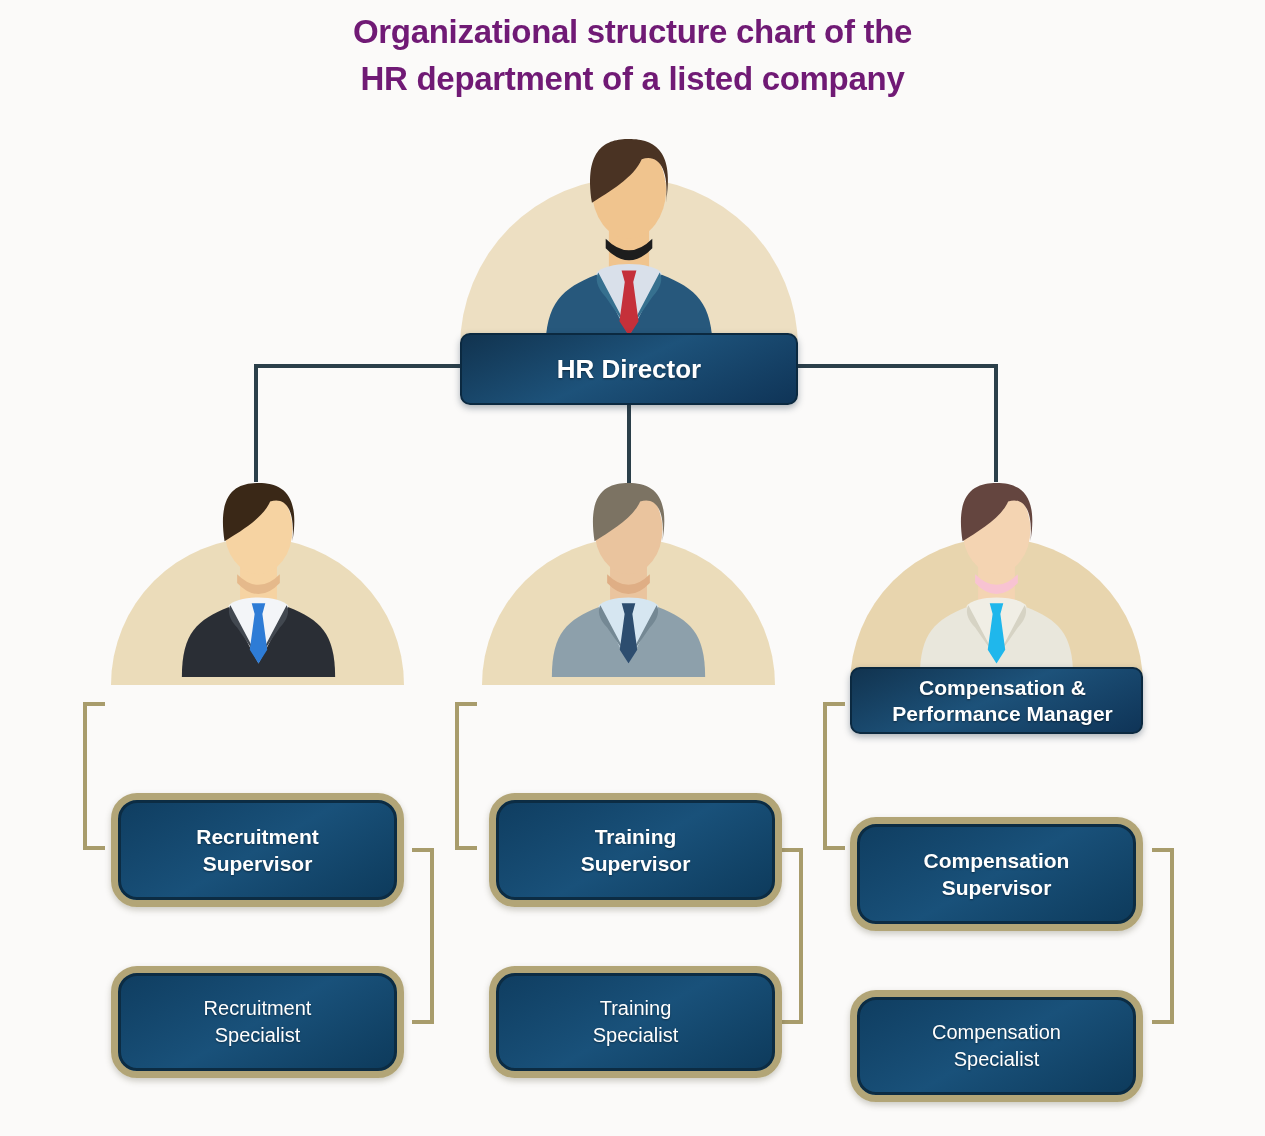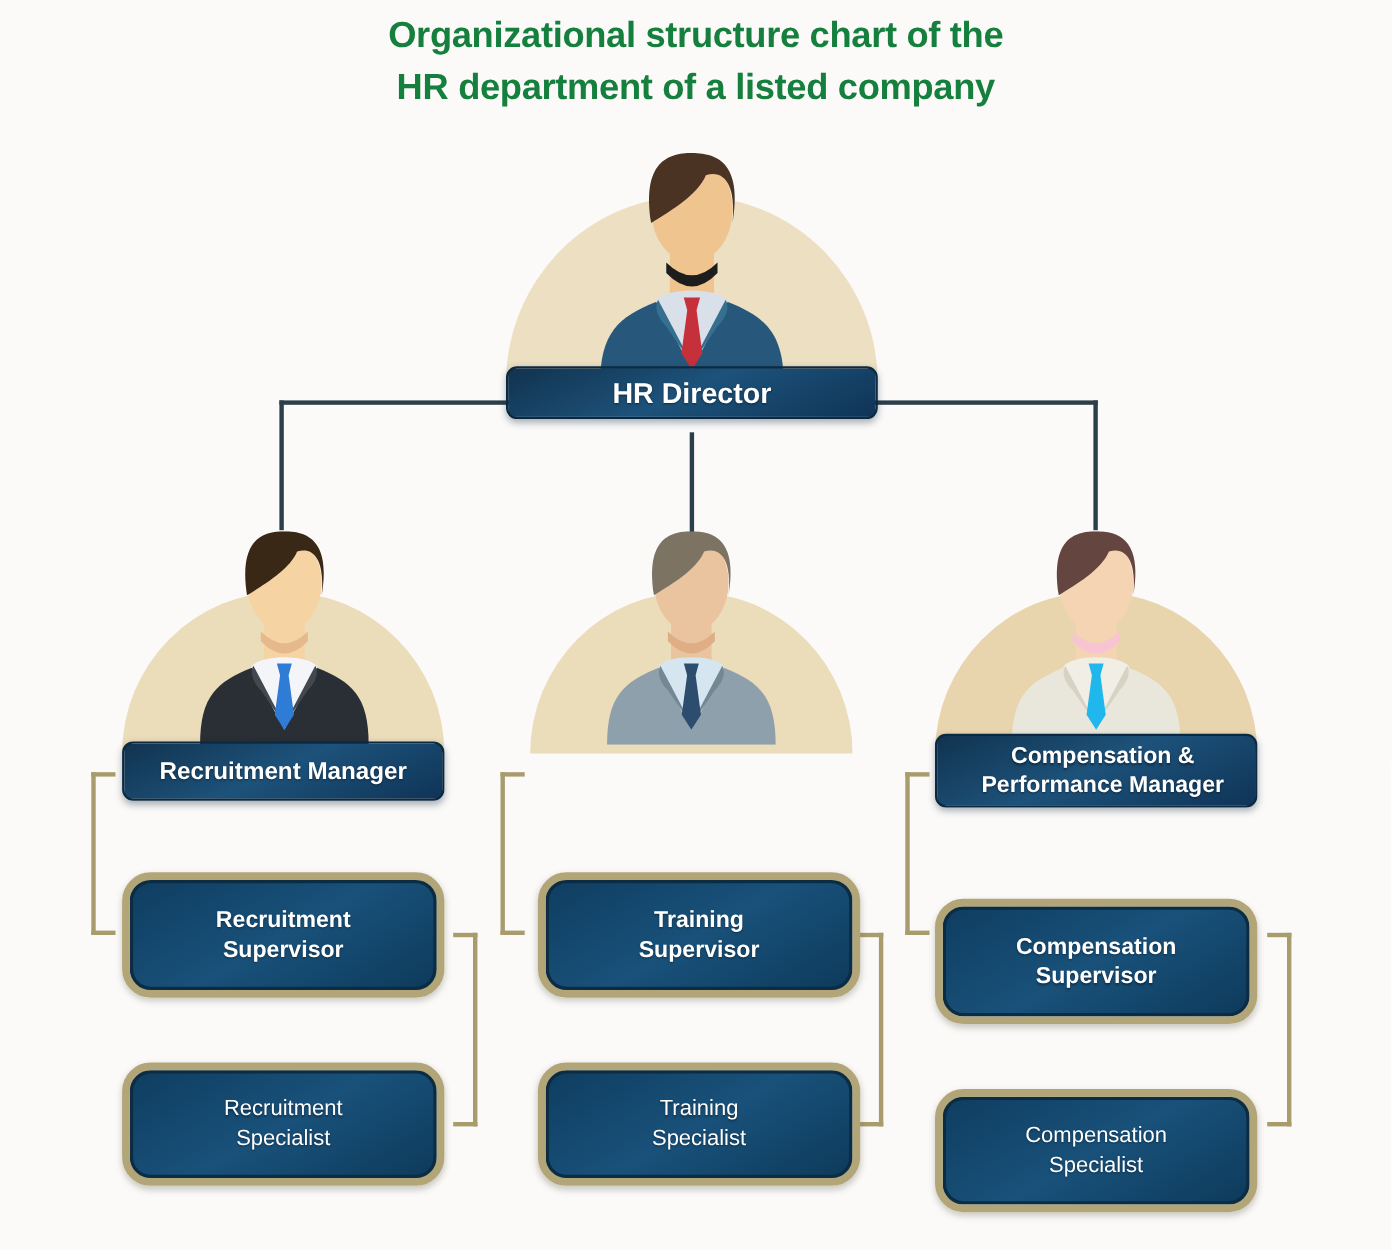--- a/index.html
+++ b/index.html
@@ -4,21 +4,21 @@
 <style>
   html,body{margin:0;padding:0;background:#ffffff;}
   .canvas{
     position:relative;width:1265px;height:1136px;overflow:hidden;
     background:#fbfaf9;
     font-family:"Liberation Sans",sans-serif;
   }
   .title{
     position:absolute;left:0;top:8px;width:100%;margin:0;
     text-align:center;font-size:33px;font-weight:bold;line-height:47px;
-    color:#15803d;white-space:pre-line;letter-spacing:-0.3px;
+    color:#701a75;white-space:pre-line;letter-spacing:-0.3px;
   }
   
   .semicircle{position:absolute;background:#ebdcba;border-radius:50% 50% 0 0 / 100% 100% 0 0;}
   .semicircle.hr{left:460px;top:178px;width:338px;height:170px;background:#eddfc2;}
   .semicircle.mgr{top:538px;width:293px;height:147px;}
   .semicircle.c1{left:111px;}
   .semicircle.c2{left:482px;}
   .semicircle.c3{left:850px;background:#e8d5ae;}
   
   .person{position:absolute;}
@@ -29,21 +29,21 @@
   .person.c3{left:914px;}
   
   .plate{
     position:absolute;display:flex;align-items:center;justify-content:center;
     color:#fff;font-weight:bold;text-align:center;
     background:linear-gradient(155deg,#11334f 0%,#1d527a 48%,#0f3457 100%);
     border:2px solid #0b2940;border-radius:10px;box-sizing:border-box;
     box-shadow:0 3px 7px rgba(20,40,60,.35);
   }
   .plate span{white-space:pre-line;text-shadow:0 1px 2px rgba(0,0,0,.45);}
-  .plate.director{left:460px;top:333px;width:338px;height:48px;font-size:26px;}
+  .plate.director{left:460px;top:333px;width:338px;height:72px;font-size:26px;}
   .plate.mgr{width:293px;font-size:22px;line-height:1.22;}
   .plate.c1{left:111px;top:674px;height:54px;}
   .plate.c2{left:482px;top:674px;height:54px;}
   .plate.c3{left:850px;top:667px;height:67px;font-size:21px;padding-left:12px;}
   
   .conn{position:absolute;background:#2b3f4a;}
   .conn-left-h{left:254px;top:364px;width:210px;height:4px;}
   .conn-left-v{left:254px;top:364px;width:4px;height:118px;}
   .conn-mid-v{left:627px;top:393px;width:4px;height:92px;}
   .conn-right-h{left:794px;top:364px;width:204px;height:4px;}
@@ -105,23 +105,20 @@
     <rect x="66" y="78" width="38" height="46" fill="#f6d3a2"></rect>
     <path d="M6,200 C6,154 22,141 54,128 L116,128 C148,141 164,154 164,200 Z" fill="#2a2e35"></path>
     <path d="M54,127 C62,115 108,115 116,127 L85,186 Z" fill="#f3f5f8"></path>
     <path d="M56,126 L85,181 L63,149 C54,140 53,131 56,126 Z" fill="#424850"></path>
     <path d="M114,126 L85,181 L107,149 C116,140 117,131 114,126 Z" fill="#424850"></path>
     <path d="M78,124 L92,124 L89,135 L94,172 L85,186 L76,172 L81,135 Z" fill="#2e7cd6"></path>
     <path d="M63,94 Q85,116 107,94 L107,103 Q85,126 63,103 Z" fill="#e5b98b"></path>
     <ellipse cx="85" cy="48" rx="35" ry="46" fill="#f6d3a2"></ellipse>
     <path d="M50,60 C42,8 64,0 85,0 C110,0 128,12 120,60 C123,26 112,14 97,19 C90,36 66,50 50,60 Z" fill="#3a2817"></path>
   </svg>
-  <div class="plate mgr c1">
-    <span>Recruitment Manager</span>
-  </div>
   <div class="bracket bl c1"></div>
   <div class="bracket br c1"></div>
   <div class="goldbox supervisor c1">
     <span>Recruitment
 Supervisor</span>
   </div>
   <div class="goldbox specialist c1">
     <span>Recruitment
 Specialist</span>
   </div>

